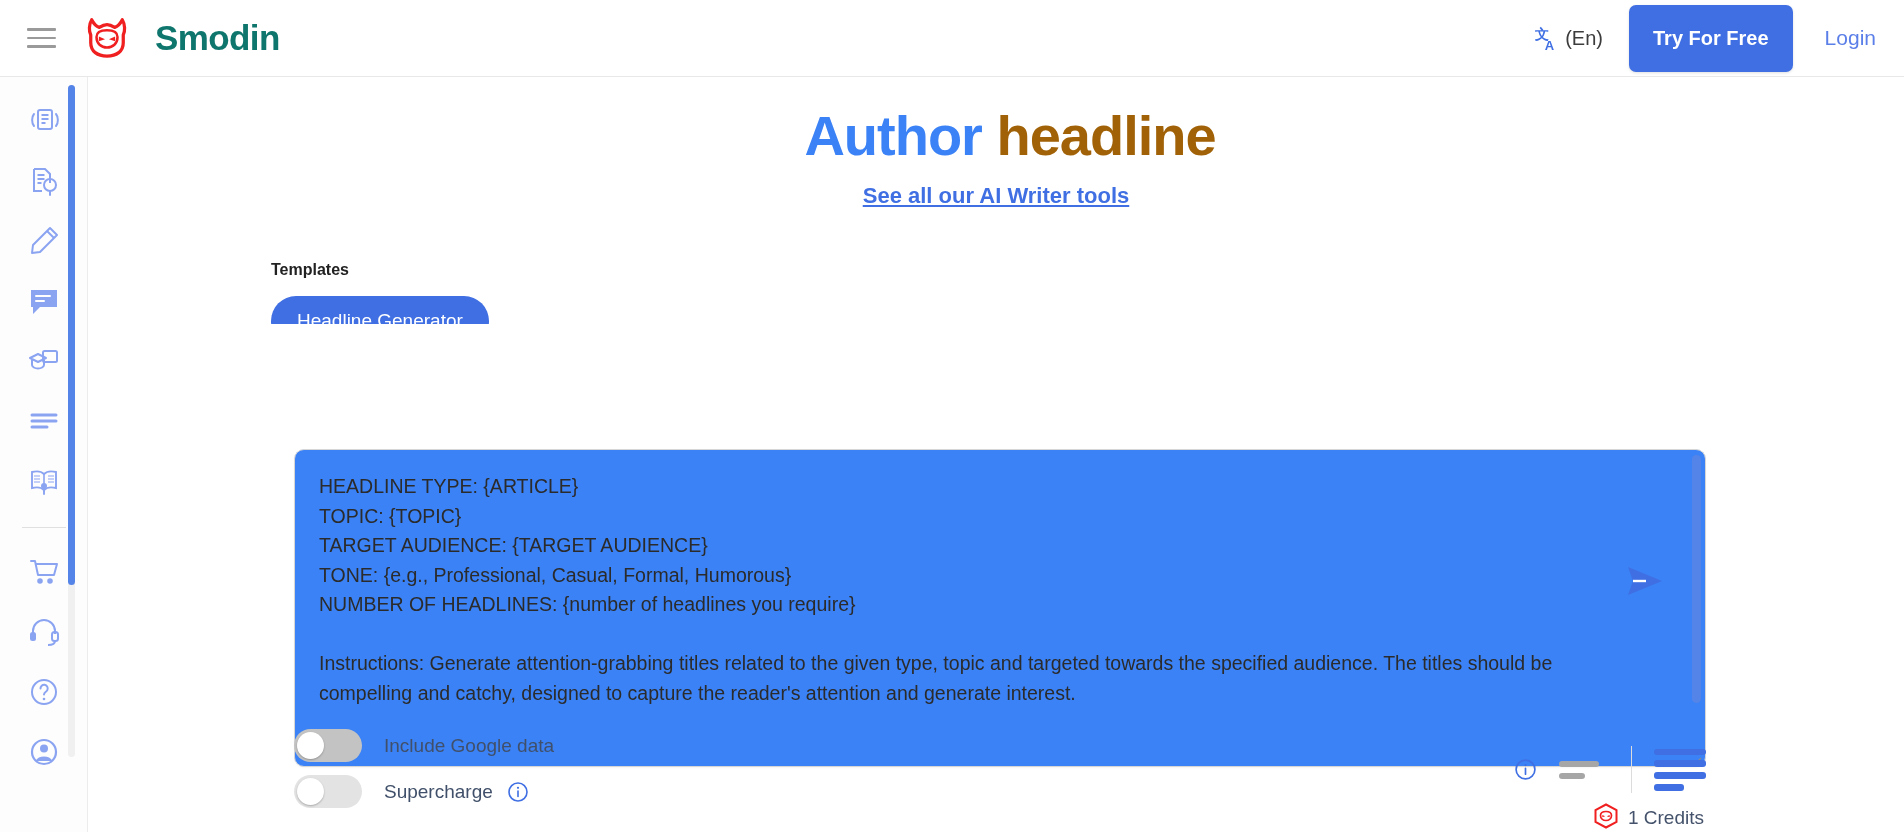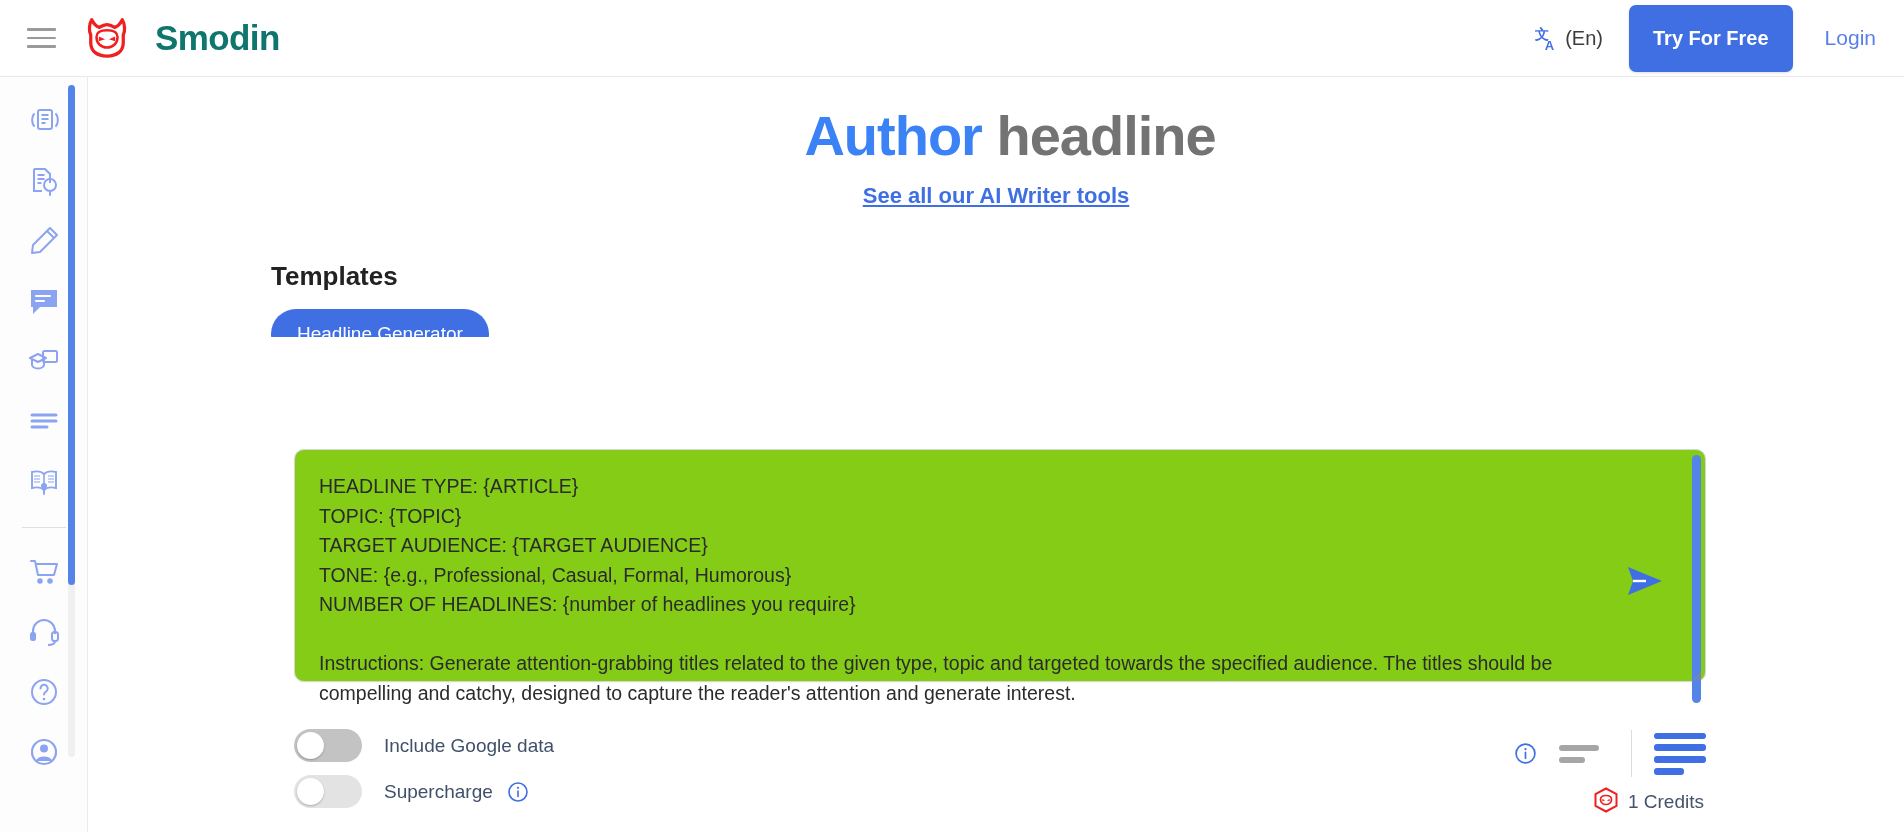--- a/index.html
+++ b/index.html
@@ -93,58 +93,58 @@
   .main {
     position: absolute; top: 77px; left: 88px;
     width: 1816px; height: 755px;
     background: #ffffff; overflow: hidden;
   }
   .page-title {
     text-align: center; margin-top: 26px;
     font-size: 56px; font-weight: bold; letter-spacing: -1px;
   }
   .page-title .strong { color: #3b82f6; margin-left: 28px; }
-  .page-title .muted { color: #737373; text-align: center; }
+  .page-title .muted { color: #a16207; text-align: center; }
 
   .powered {
     text-align: center; margin-top: 40px;
     font-size: 22px; font-weight: bold; color: #3d4a5c;
   }
   .powered .chat-brand { color: #3f6fe3; }
   .tools-link {
     display: block; text-align: center; margin-top: 15px;
     font-size: 22px; font-weight: bold; color: #3f6fe3;
     text-decoration: underline; cursor: pointer;
   }
 
   .templates-wrap { margin-top: 52px; padding-left: 183px; }
   .templates-label {
-    font-size: 26px; font-weight: bold; color: #222;
+    font-size: 16px; font-weight: bold; color: #222;
   }
   .template-chips {
     margin-top: 17px; height: 28px; overflow: hidden;
   }
   .chip {
     display: inline-block;
     background: #3f6fe3; color: #fff;
     font-size: 19px;
     padding: 14px 26px;
     border-radius: 26px; cursor: pointer;
     white-space: nowrap;
   }
 
   
   .prompt-panel {
     position: absolute; left: 206px; top: 372px;
     width: 1412px;
   }
   .textarea-box {
     position: relative;
-    width: 1412px; height: 233px;
-    background: #84cc16;
+    width: 1412px; height: 318px;
+    background: #3b82f6;
     border: 1px solid #d6d6d6;
     border-radius: 10px;
     box-shadow: 0 1px 2px rgba(0,0,0,.04);
   }
   .textarea-text {
     position: absolute; left: 24px; top: 22px;
     width: 1290px;
     font-size: 19.5px; line-height: 29.5px;
     color: #2b2b2b; white-space: pre-wrap;
     font-family: "Liberation Sans", sans-serif;
@@ -186,21 +186,21 @@
     background: #ffffff; box-shadow: 0 1px 2px rgba(0,0,0,.25);
   }
   .toggle-label {
     margin-left: 22px; font-size: 19px; color: #41506a;
   }
   .info-dot {
     margin-left: 14px; width: 22px; height: 22px; cursor: pointer;
   }
 
   .right-controls {
-    position: absolute; right: 0; top: 1px;
+    position: absolute; right: 0; top: 17px;
     display: flex; flex-direction: column; align-items: flex-end;
   }
   .right-icons {
     display: flex; align-items: center; gap: 0;
   }
   .r-info { width: 23px; height: 23px; cursor: pointer; }
   .len-short {
     margin-left: 22px; width: 50px; height: 34px;
     display: flex; flex-direction: column; justify-content: center;
     gap: 6px; cursor: pointer;

